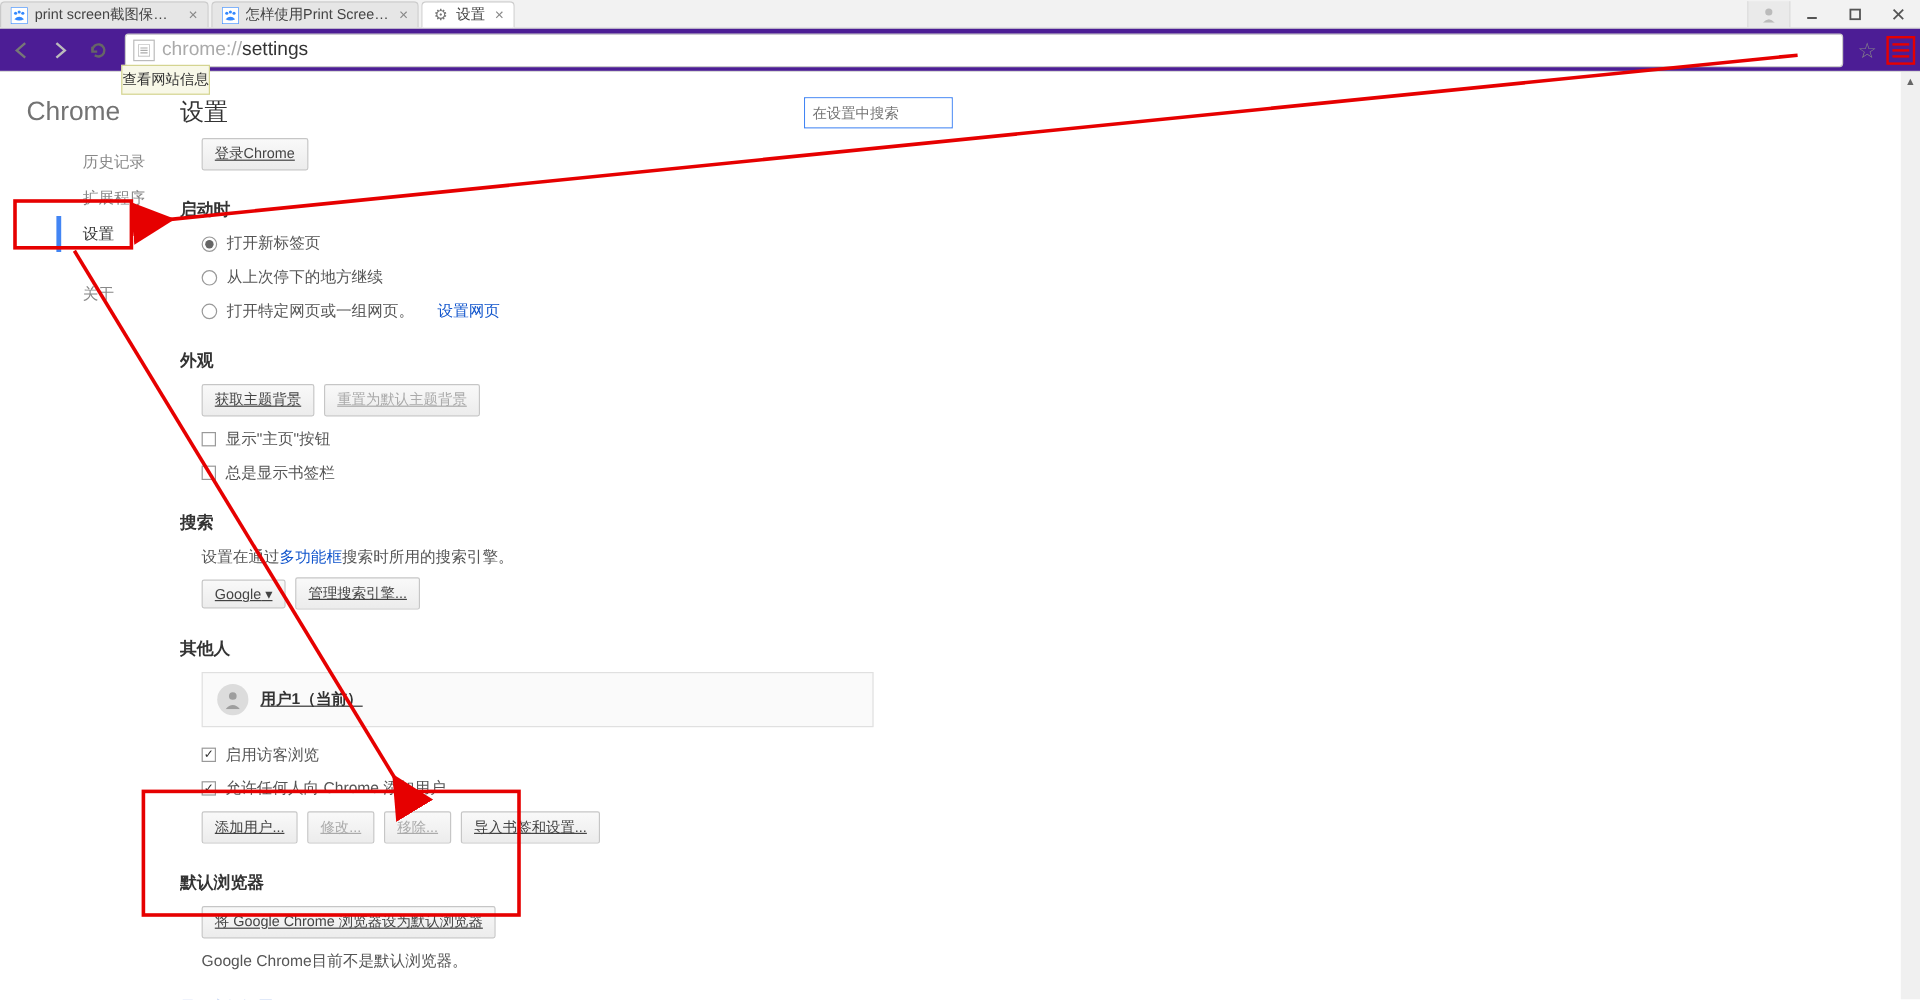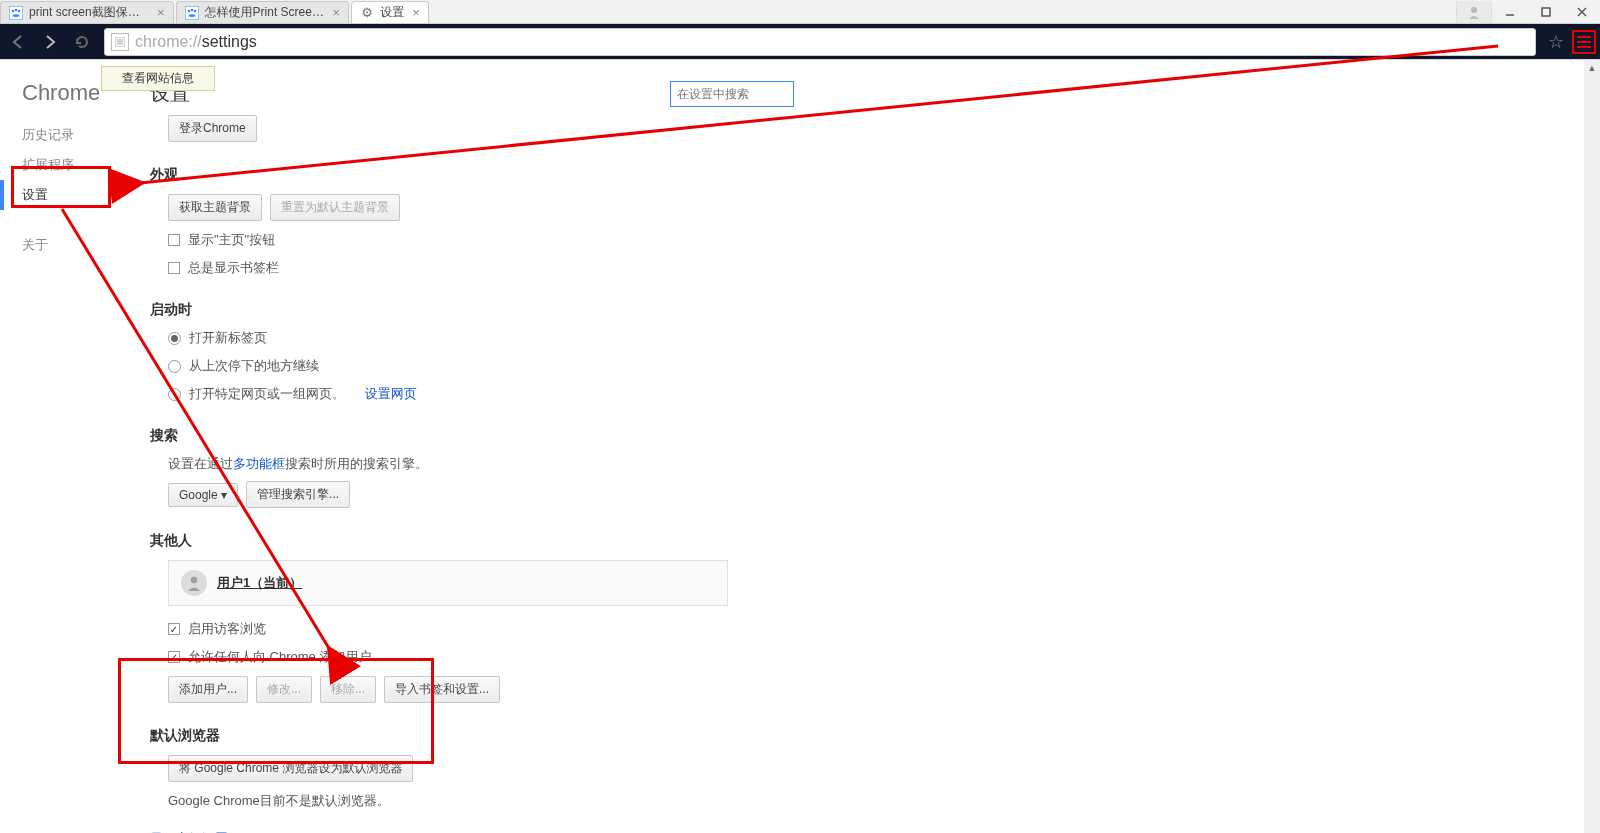--- a/index.html
+++ b/index.html
@@ -13,52 +13,52 @@
   .tab .tabtxt { white-space: nowrap; overflow: hidden; text-overflow: ellipsis; max-width: 120px; }
   .tab .closex { margin-left: 8px; font-size: 13px; color: #888; }
   .favicon.baidu svg { display: block; }
   .favicon.gear { color: #777; font-size: 13px; }
 
   .winbtns { position: absolute; right: 0; top: 0; display: flex; align-items: center; height: 24px; }
   .winbtns span { width: 36px; height: 22px; display: inline-flex; align-items: center; justify-content: center; font-size: 12px; color: #555; }
   .userbox { width: 50px; height: 22px; border-left: 1px solid #ddd; border-right: 1px solid #ddd; display: inline-flex; align-items: center; justify-content: center; background: #eaeaea; }
 
   
-  .toolbar { height: 36px; background: #0f172a; border-bottom: 1px solid #d8d8d8; display: flex; align-items: center; padding: 0 4px; gap: 4px; position: relative; }
+  .toolbar { height: 36px; background: #4c1d95; border-bottom: 1px solid #d8d8d8; display: flex; align-items: center; padding: 0 4px; gap: 4px; position: relative; }
   .navbtn { width: 28px; height: 28px; display: flex; align-items: center; justify-content: center; color: #999; }
   .navbtn.enabled { color: #5a5a5a; }
   .omnibox { flex: 1; height: 28px; background: #fff; border: 1px solid #ccc; border-radius: 3px; display: flex; align-items: center; padding: 0 6px; margin: 0 4px; }
   .omnibox .siteicon { width: 18px; height: 18px; border: 1px solid #bbb; display: inline-flex; align-items: center; justify-content: center; font-size: 10px; color: #888; margin-right: 6px; }
   .omnibox .url { font-size: 16px; }
   .url .gray { color: #aaa; }
   .star { width: 24px; height: 24px; display: inline-flex; align-items: center; justify-content: center; color: #888; font-size: 18px; }
   .hamburger { width: 24px; height: 24px; display: inline-flex; flex-direction: column; justify-content: center; align-items: center; gap: 3px; border: 2px solid #e60000; }
   .hamburger div { width: 14px; height: 2px; background: #e60000; }
 
-  .site-tooltip { position: absolute; left: 101px; top: 42px; background: #f8f8e8; border: 1px solid #d4d490; padding: 3px 20px; font-size: 12px; z-index: 10; }
+  .site-tooltip { position: absolute; left: 101px; top: 30px; background: #f8f8e8; border: 1px solid #d4d490; padding: 3px 0; font-size: 12px; z-index: 10; }
 
   
   .page { display: flex; height: calc(100% - 60px); position: relative; justify-content: flex-end; }
   .sidebar { flex: 0 0 150px; padding: 20px 0 0 0; }
   .brand { font-size: 22px; color: #737373; padding: 0 0 14px 22px; }
-  .sidemenu { list-style: none; }
+  .sidemenu { list-style: none; padding-left: 47px; }
   .sidemenu li { padding: 6px 0 6px 22px; font-size: 13px; color: #888; }
   .sidemenu li.active { border-left: 4px solid #4285f4; padding-left: 18px; color: #333; }
 
   .main { flex: 1; padding: 20px 0 0 0; overflow: hidden; position: relative; }
   .header-row { display: flex; align-items: center; }
   .pagetitle { font-size: 20px; color: #333; width: 520px; }
   .searchbox { border: 1px solid #4285f4; width: 124px; height: 26px; }
   .searchbox input { border: none; outline: none; width: 100%; height: 100%; padding: 0 6px; font-size: 12px; }
 
   .section { margin-top: 24px; }
   .section h2 { font-size: 14px; font-weight: bold; color: #333; margin-bottom: 10px; }
   .section-body { padding-left: 18px; }
 
-  .btn { display: inline-block; background: linear-gradient(#f9f9f9,#ececec); border: 1px solid #c6c6c6; border-radius: 2px; padding: 4px 10px; font-size: 12px; color: #444; }
+  .btn { display: inline-block; background: linear-gradient(#f9f9f9,#ececec); border: 1px solid #c6c6c6; border-radius: 2px; padding: 4px 10px; font-size: 12px; color: #444; text-decoration: underline; }
   .btn.disabled { color: #aaa; }
   .row { display: flex; align-items: center; gap: 8px; margin-bottom: 10px; font-size: 13px; color: #555; }
   .radio { width: 13px; height: 13px; border-radius: 50%; border: 1px solid #999; display: inline-flex; align-items: center; justify-content: center; }
   .radio.checked::after { content: ""; width: 7px; height: 7px; border-radius: 50%; background: #666; }
   .cb { width: 12px; height: 12px; border: 1px solid #999; display: inline-flex; align-items: center; justify-content: center; font-size: 10px; color: #333; }
   .cb.checked::after { content: "✓"; }
   .link { color: #1155cc; }
   .desc { font-size: 13px; color: #555; margin-bottom: 8px; }
 
   .userbox-card { width: 560px; height: 46px; border: 1px solid #e0e0e0; display: flex; align-items: center; padding: 0 12px; gap: 10px; background: #fafafa; }
@@ -195,49 +195,49 @@
       <div class="searchbox">
         <input type="text" placeholder="在设置中搜索" style="">
       </div>
     </div>
 
     <div class="section-body" style="margin-top:8px">
       <span class="btn">登录Chrome</span>
     </div>
 
     <div class="section">
+      <h2>启动时</h2>
+      <div class="section-body">
+        <div class="row">
+            <span class="radio checked"></span>
+            <span>打开新标签页</span>
+          </div>
+        <div class="row">
+            <span class="radio"></span>
+            <span>从上次停下的地方继续</span>
+          </div>
+        <div class="row"><span class="radio"></span><span>打开特定网页或一组网页。</span>&nbsp;<span class="link">设置网页</span></div>
+      </div>
+    </div>
+
+    <div class="section">
       <h2>外观</h2>
       <div class="section-body">
         <div class="row">
           <span class="btn">获取主题背景</span>
           <span class="btn disabled">重置为默认主题背景</span>
         </div>
         <div class="row">
             <span class="cb"></span>
             <span>显示"主页"按钮</span>
           </div>
         <div class="row">
             <span class="cb"></span>
             <span>总是显示书签栏</span>
           </div>
-      </div>
-    </div>
-
-    <div class="section">
-      <h2>启动时</h2>
-      <div class="section-body">
-        <div class="row">
-            <span class="radio checked"></span>
-            <span>打开新标签页</span>
-          </div>
-        <div class="row">
-            <span class="radio"></span>
-            <span>从上次停下的地方继续</span>
-          </div>
-        <div class="row"><span class="radio"></span><span>打开特定网页或一组网页。</span>&nbsp;<span class="link">设置网页</span></div>
       </div>
     </div>
 
     <div class="section">
       <h2>搜索</h2>
       <div class="section-body">
         <div class="desc">
           <span>设置在通过</span><span class="link">多功能框</span><span>搜索时所用的搜索引擎。</span>
         </div>
         <div class="row">

